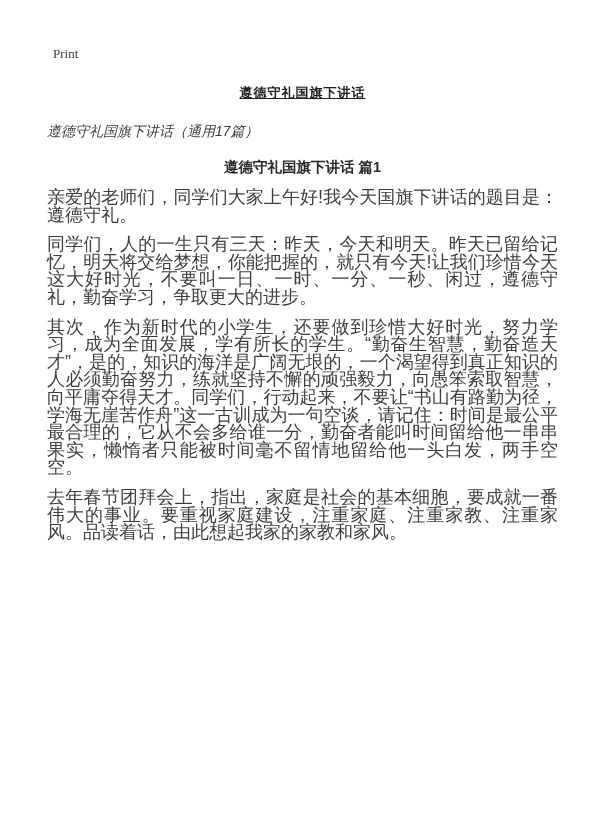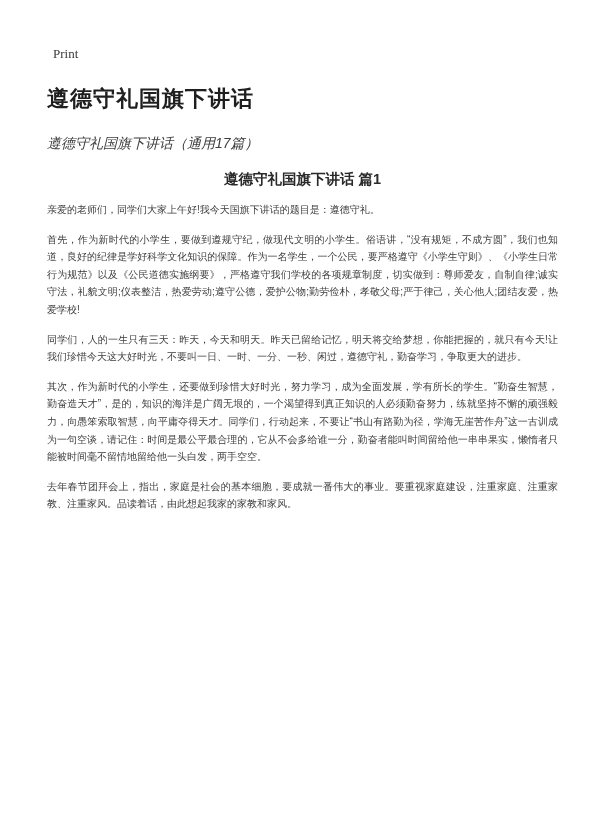--- a/index.html
+++ b/index.html
@@ -24,60 +24,61 @@
   .print-label {
     display: inline-block;
     margin-left: 6px;
     font-family: "Liberation Serif", "DejaVu Serif", serif;
     font-size: 13px;
     color: #3a3a3a;
     cursor: pointer;
   }
   .doc-title {
     margin: 22px 0 0 0;
-    font-size: 22px;
+    text-align: center;
+    font-size: 13px;
     font-weight: bold;
     color: #1f1f1f;
     letter-spacing: 1px;
+    text-decoration: underline;
   }
   .doc-subtitle {
     margin-top: 21px;
     font-size: 14px;
     color: #3d3d3d;
     font-style: italic;
   }
   .section-heading {
     margin: 17px 0 0 0;
     font-size: 14.5px;
     font-weight: bold;
     color: #2a2a2a;
     text-align: center;
   }
   .body-paragraph {
     margin: 12px 0 0 0;
-    font-size: 10px;
+    font-size: 18px;
     line-height: 17.6px;
     text-align: justify;
     color: #3d3d3d;
   }
 </style>
 </head>
 <body>
 
 <div class="page">
 
   <span class="print-label">Print</span>
 
   <h1 class="doc-title">遵德守礼国旗下讲话</h1>
 
   <div class="doc-subtitle">遵德守礼国旗下讲话（通用17篇）</div>
 
   <h2 class="section-heading">遵德守礼国旗下讲话 篇1</h2>
 
   <p class="body-paragraph">亲爱的老师们，同学们大家上午好!我今天国旗下讲话的题目是：遵德守礼。</p>
-  <p class="body-paragraph">首先，作为新时代的小学生，要做到遵规守纪，做现代文明的小学生。俗语讲，“没有规矩，不成方圆”，我们也知道，良好的纪律是学好科学文化知识的保障。作为一名学生，一个公民，要严格遵守《小学生守则》、《小学生日常行为规范》以及《公民道德实施纲要》，严格遵守我们学校的各项规章制度，切实做到：尊师爱友，自制自律;诚实守法，礼貌文明;仪表整洁，热爱劳动;遵守公德，爱护公物;勤劳俭朴，孝敬父母;严于律己，关心他人;团结友爱，热爱学校!</p>
   <p class="body-paragraph">同学们，人的一生只有三天：昨天，今天和明天。昨天已留给记忆，明天将交给梦想，你能把握的，就只有今天!让我们珍惜今天这大好时光，不要叫一日、一时、一分、一秒、闲过，遵德守礼，勤奋学习，争取更大的进步。</p>
   <p class="body-paragraph">其次，作为新时代的小学生，还要做到珍惜大好时光，努力学习，成为全面发展，学有所长的学生。“勤奋生智慧，勤奋造天才”，是的，知识的海洋是广阔无垠的，一个渴望得到真正知识的人必须勤奋努力，练就坚持不懈的顽强毅力，向愚笨索取智慧，向平庸夺得天才。同学们，行动起来，不要让“书山有路勤为径，学海无崖苦作舟”这一古训成为一句空谈，请记住：时间是最公平最合理的，它从不会多给谁一分，勤奋者能叫时间留给他一串串果实，懒惰者只能被时间毫不留情地留给他一头白发，两手空空。</p>
 
 
   <p class="body-paragraph">去年春节团拜会上，指出，家庭是社会的基本细胞，要成就一番伟大的事业。要重视家庭建设，注重家庭、注重家教、注重家风。品读着话，由此想起我家的家教和家风。</p>
 
 </div>
 
 </body></html>

